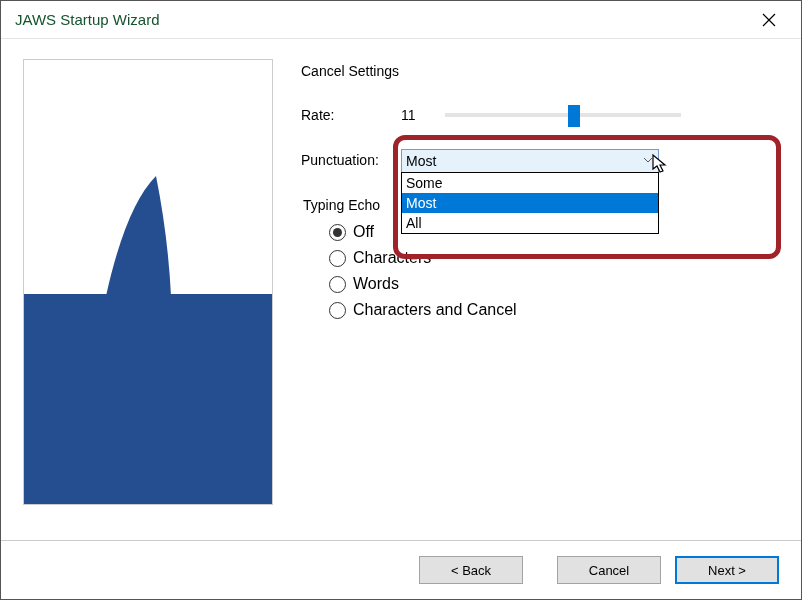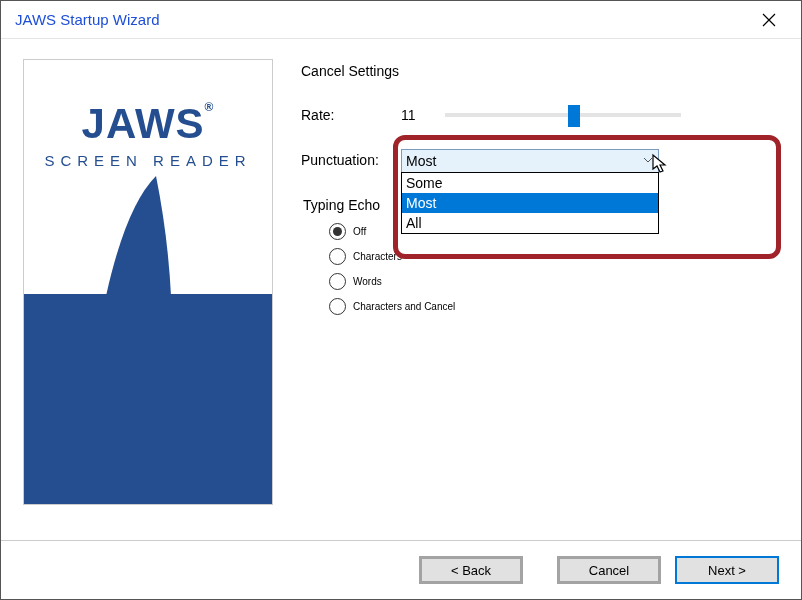--- a/index.html
+++ b/index.html
@@ -21,21 +21,21 @@
 .titlebar {
   height: 38px;
   display: flex;
   align-items: center;
   justify-content: space-between;
   padding: 0 12px 0 14px;
   border-bottom: 1px solid #e5e5e5;
 }
 .titlebar-title {
   font-size: 15px;
-  color: #1d4ed8;
+  color: #14532d;
 }
 .close-btn {
   width: 40px;
   height: 28px;
   display: flex;
   align-items: center;
   justify-content: center;
   cursor: pointer;
 }
 .close-btn svg { width: 14px; height: 14px; }
@@ -216,34 +216,34 @@
   justify-content: center;
   flex-shrink: 0;
 }
 .radio-dot {
   width: 9px;
   height: 9px;
   background: #333;
   border-radius: 50%;
 }
 .radio-label {
-  font-size: 10px;
+  font-size: 16px;
 }
 .button-bar {
   height: 58px;
   display: flex;
   align-items: center;
   justify-content: flex-end;
   padding: 0 22px;
   gap: 14px;
 }
 .btn {
   width: 104px;
   height: 28px;
-  border: 3px solid #a3a3a3;
+  border: 1px solid #a3a3a3;
   background: #e1e1e1;
   font-size: 13px;
   display: flex;
   align-items: center;
   justify-content: center;
   cursor: pointer;
 }
 .btn.primary {
   border: 2px solid #0078d7;
 }
@@ -261,24 +261,20 @@
     <div class="close-btn">
       <svg viewBox="0 0 14 14">
           <path d="M1 1 L13 13 M13 1 L1 13" stroke="#000" stroke-width="1.2" fill="none"></path>
         </svg>
     </div>
   </div>
 
   <div class="content">
 
     <div class="sidebar-image">
-      <div class="logo-area">
-        <div class="logo-text"><span>JAWS</span><span class="logo-tm">®</span></div>
-        <div class="logo-sub">SCREEN READER</div>
-      </div>
       <svg class="fin" width="100" height="120" viewBox="0 0 100 120">
         <path d="M 70 0 Q 40 30 20 120 L 85 120 Q 82 60 70 0 Z" fill="#244e8f"></path>
       </svg>
       <div class="water"></div>
     </div>
 
     <div class="settings">
       <div class="section-title">Cancel Settings</div>
 
       <div class="row">

